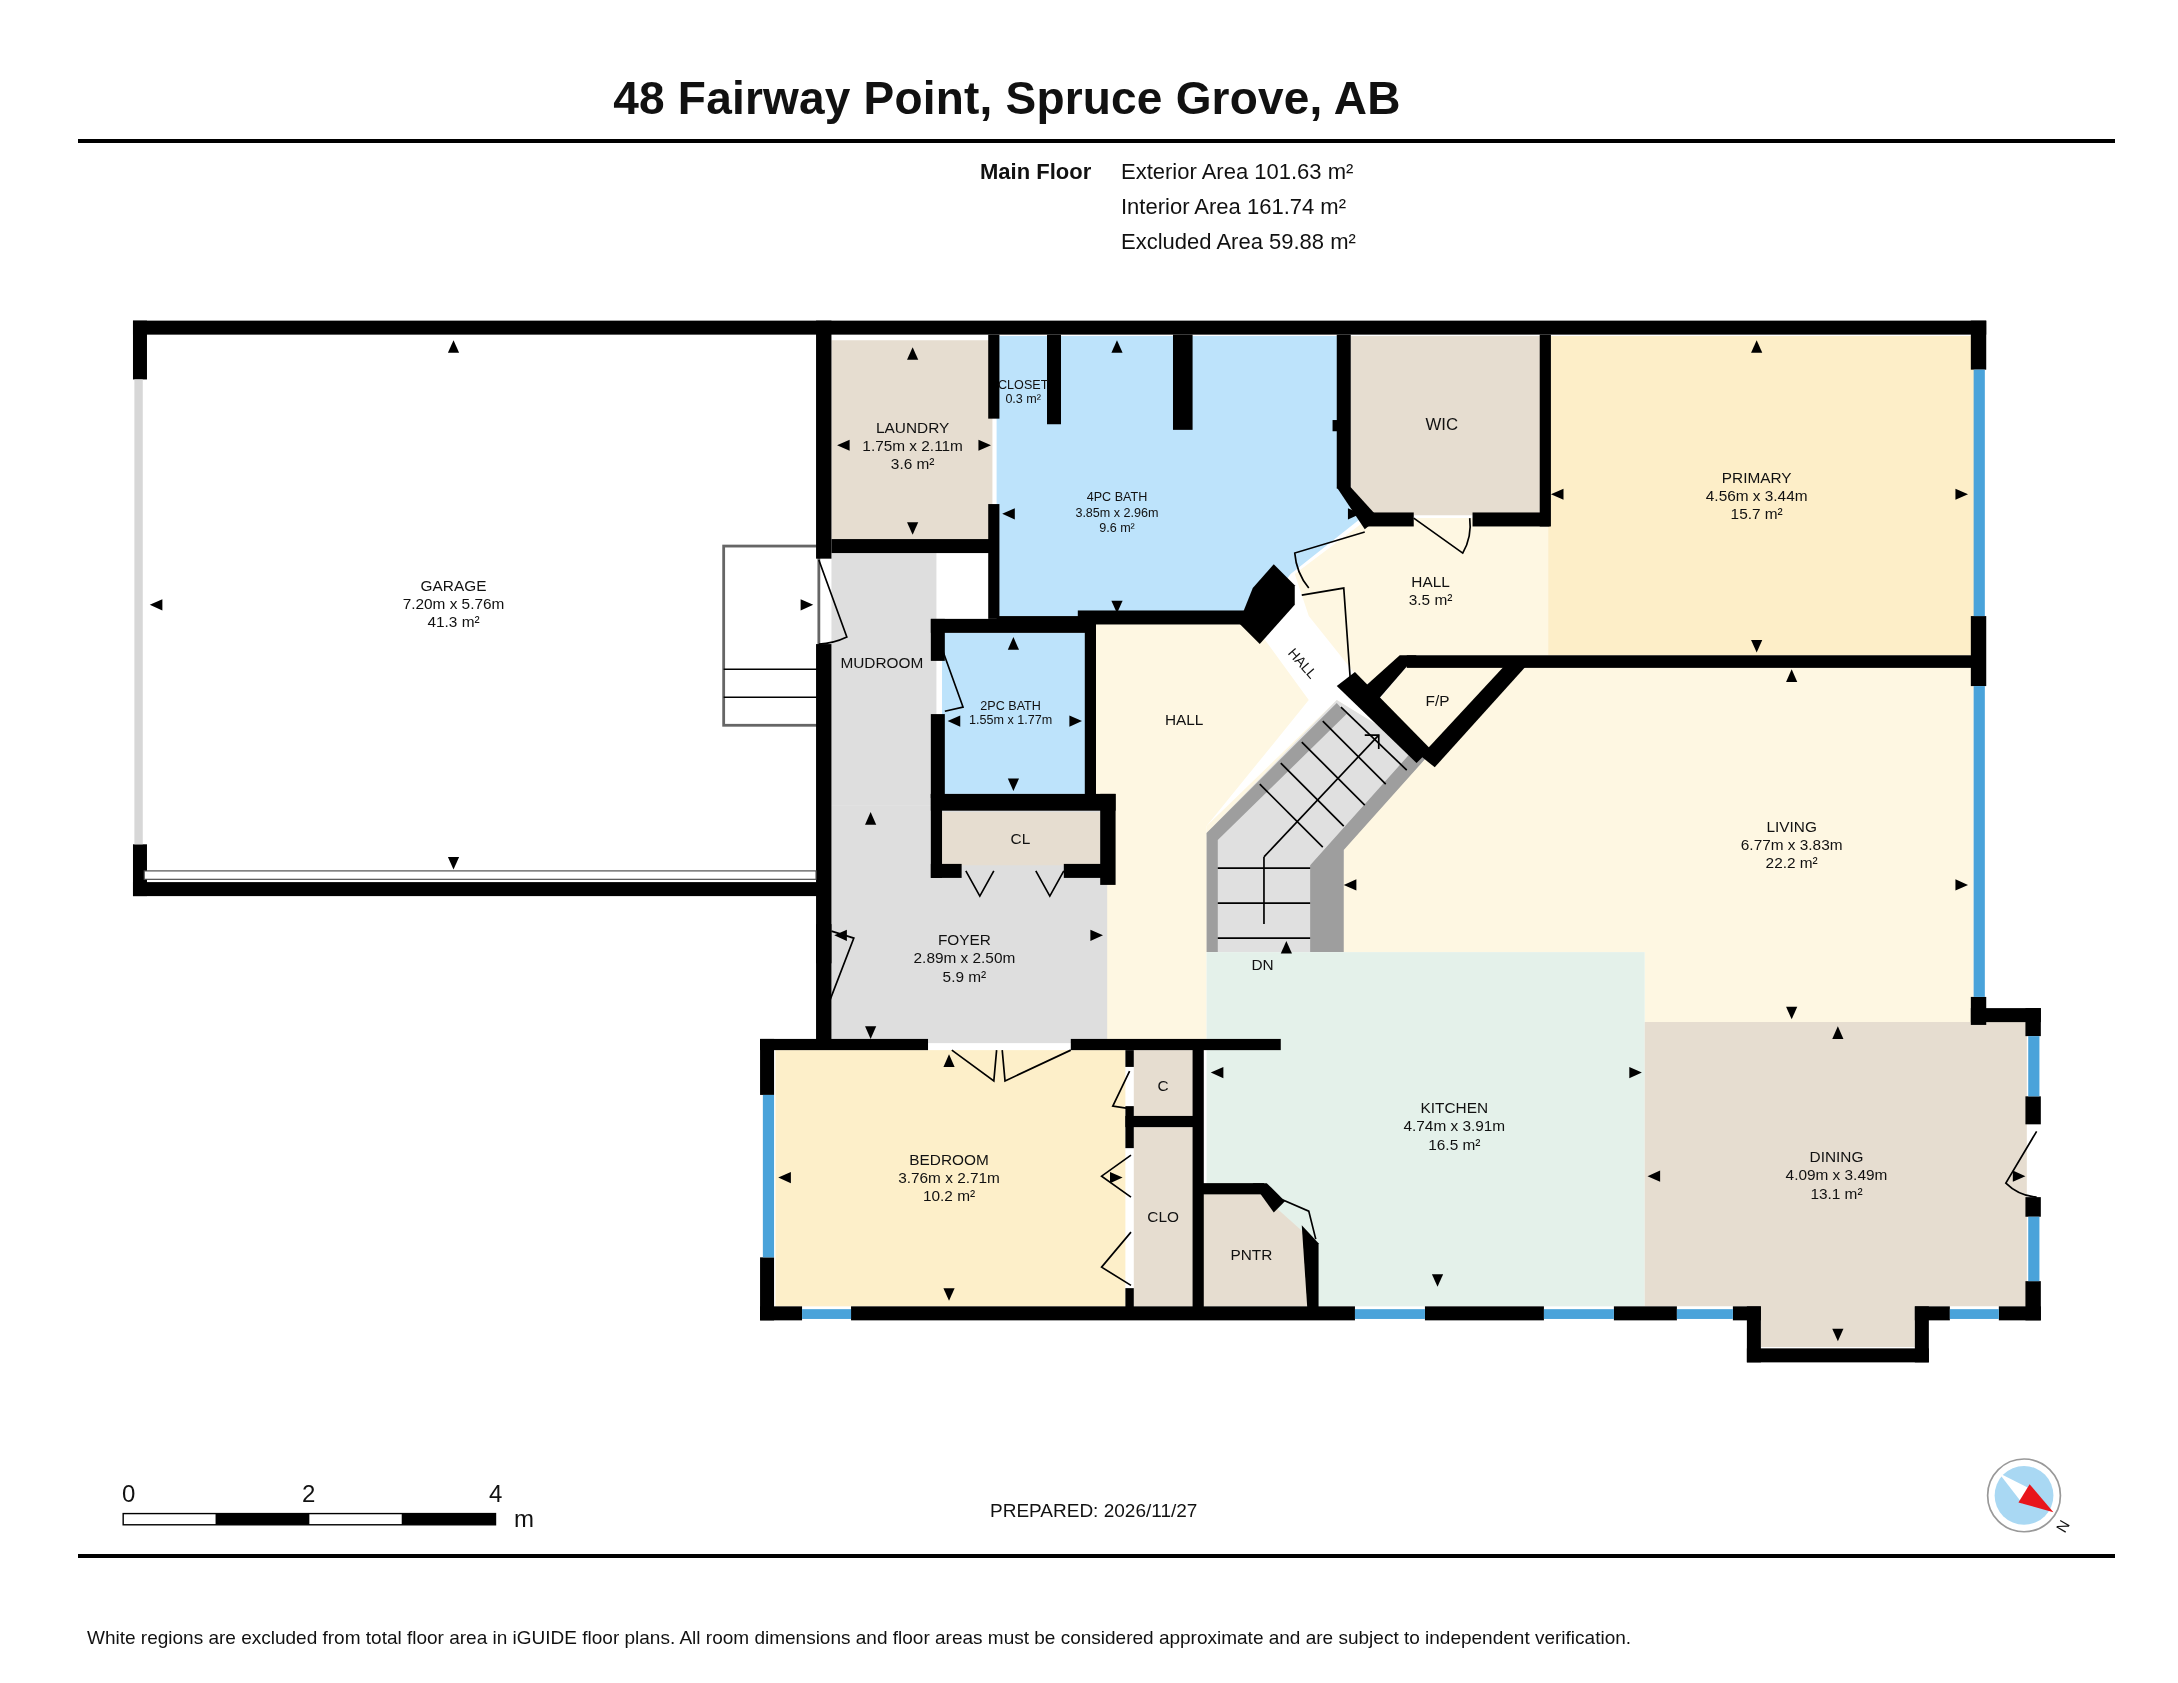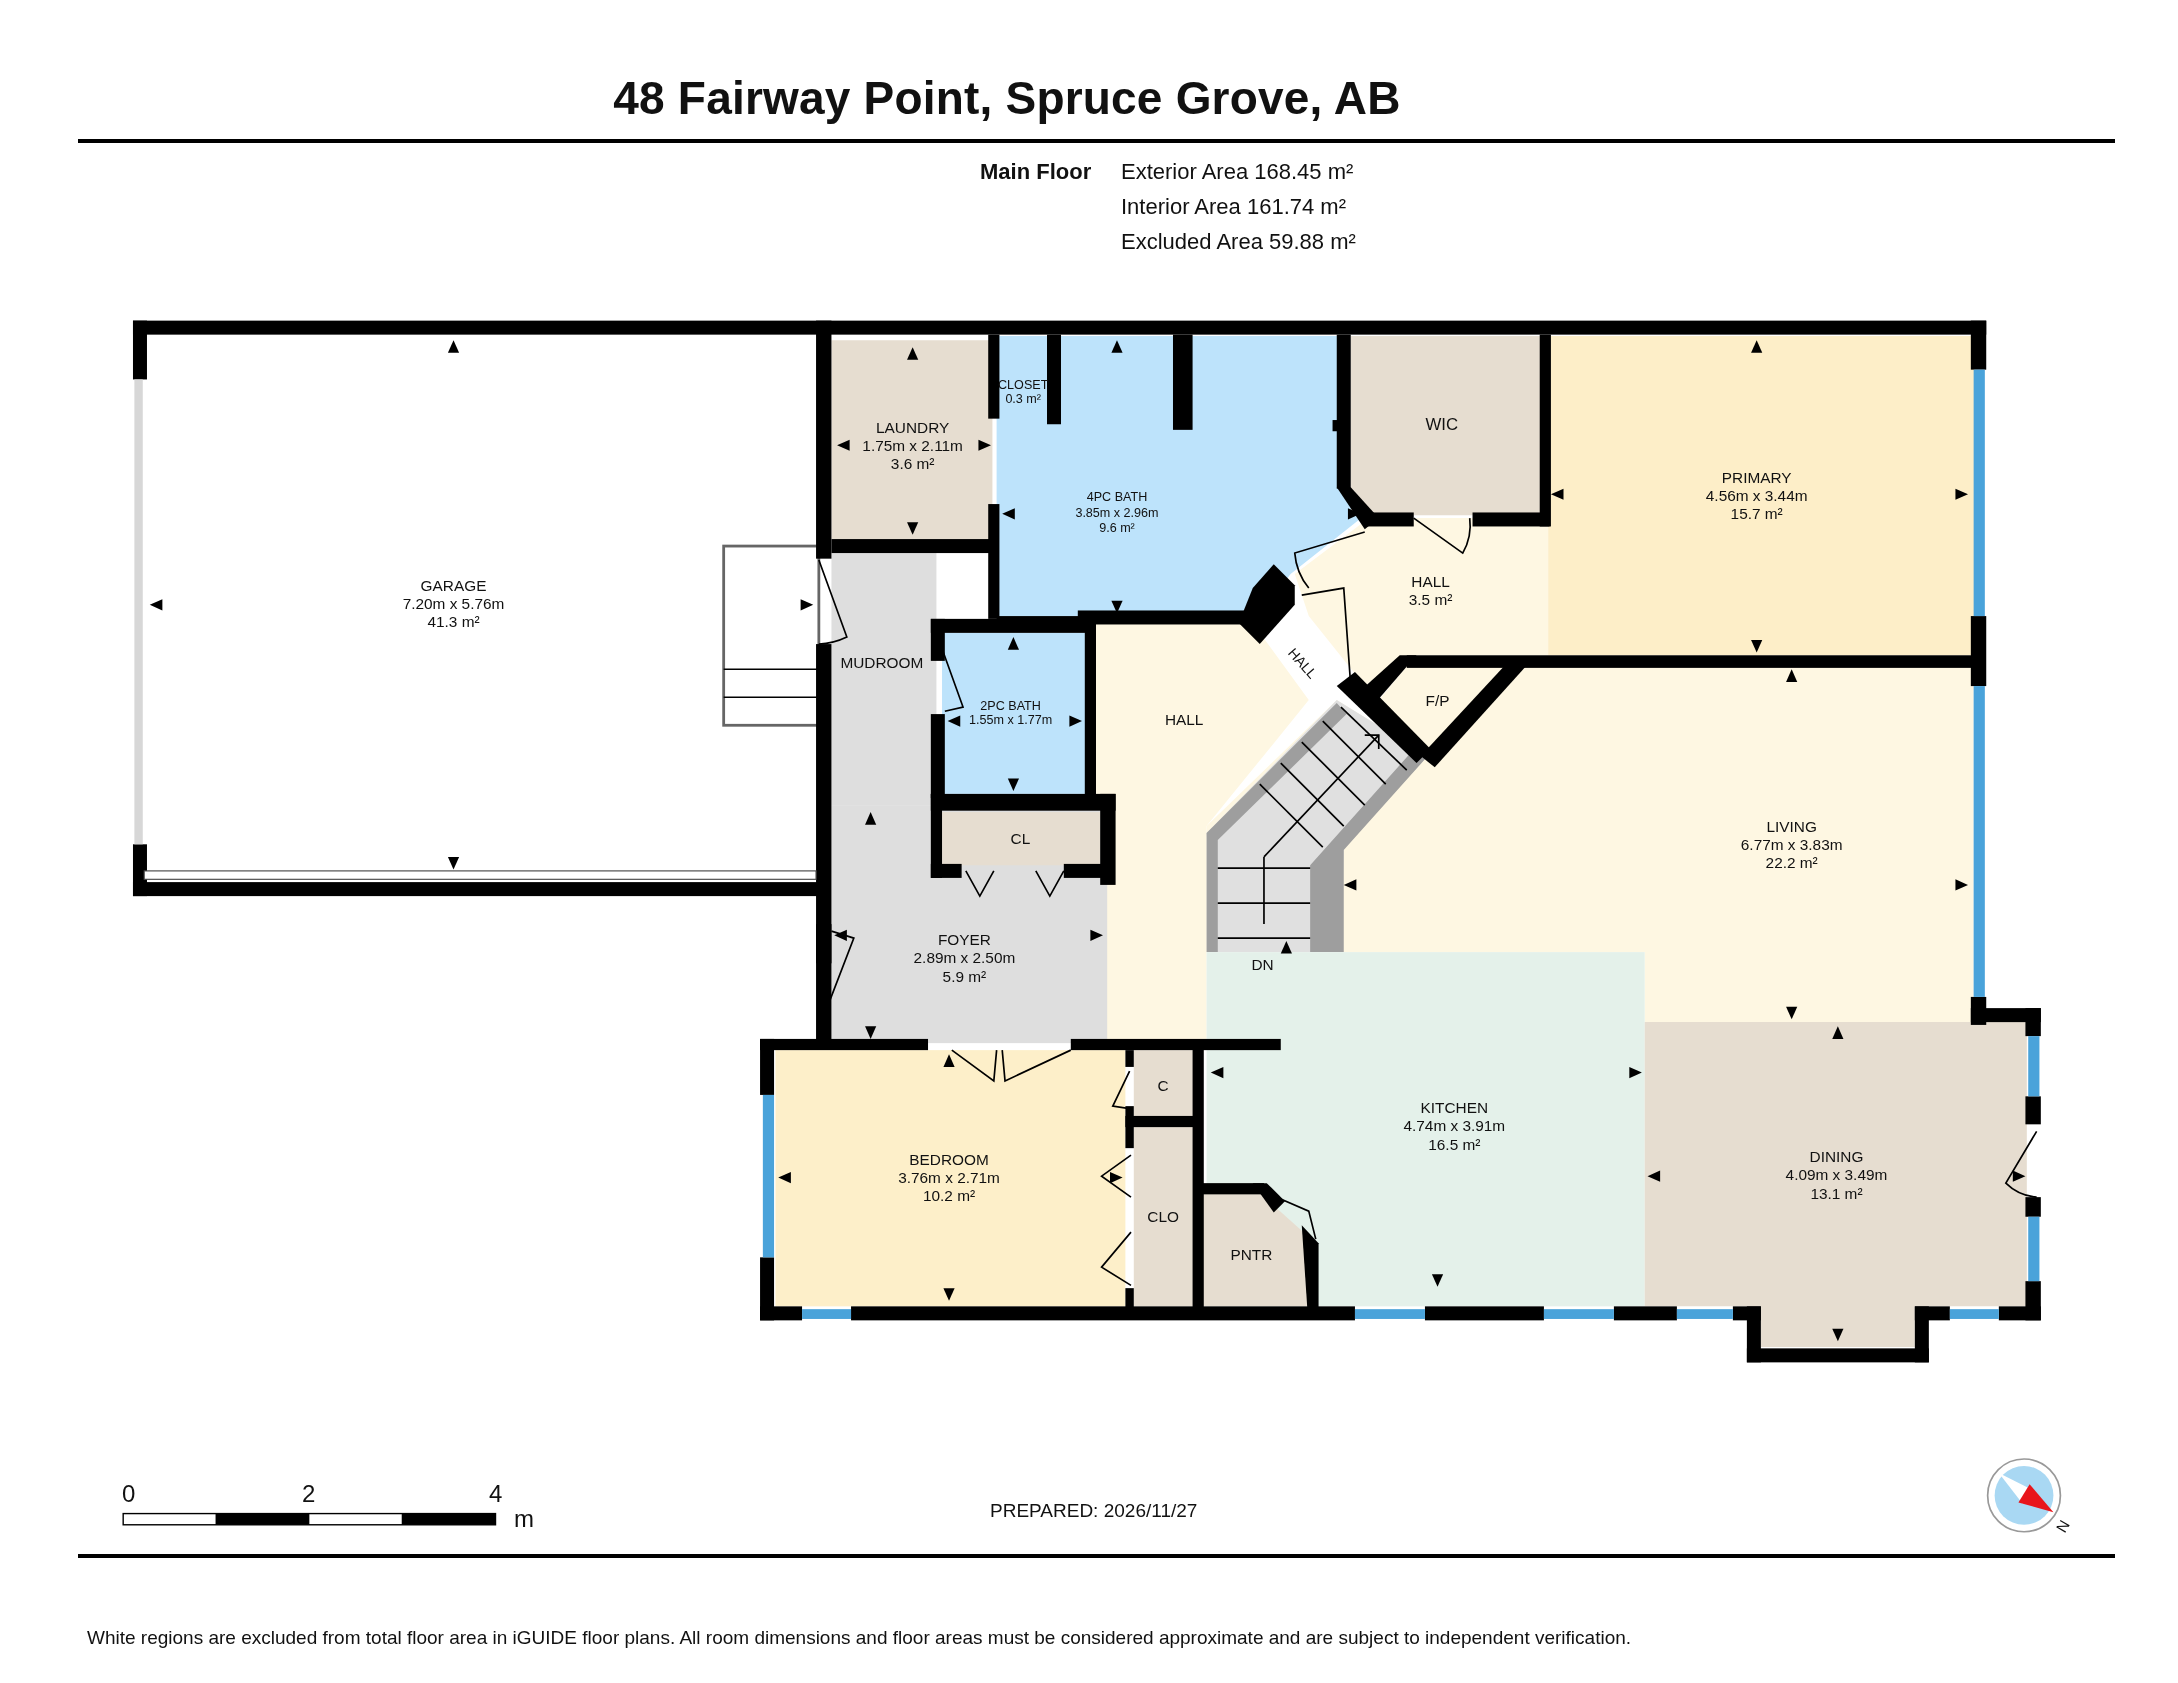--- a/index.html
+++ b/index.html
@@ -17,21 +17,21 @@
 </style>
 </head>
 <body>
 
 <div class="title">48 Fairway Point, Spruce Grove, AB</div>
 <div class="rule" style="top:139px"></div>
 
 <div class="areas">
   <div class="floor">Main Floor</div>
   <div class="lines">
-    <div>Exterior Area 168.45 m²</div>
+    <div>Exterior Area 101.63 m²</div>
     <div>Interior Area 161.74 m²</div>
     <div>Excluded Area 59.88 m²</div>
   </div>
 </div>
 
 <svg id="plan" viewBox="0 0 1556 1202" preserveAspectRatio="none">
 
   <g>
     <rect x="103" y="238" width="482" height="390" fill="#ffffff"></rect>
     <rect x="594" y="243" width="115" height="142" fill="#e6ddd0"></rect>

